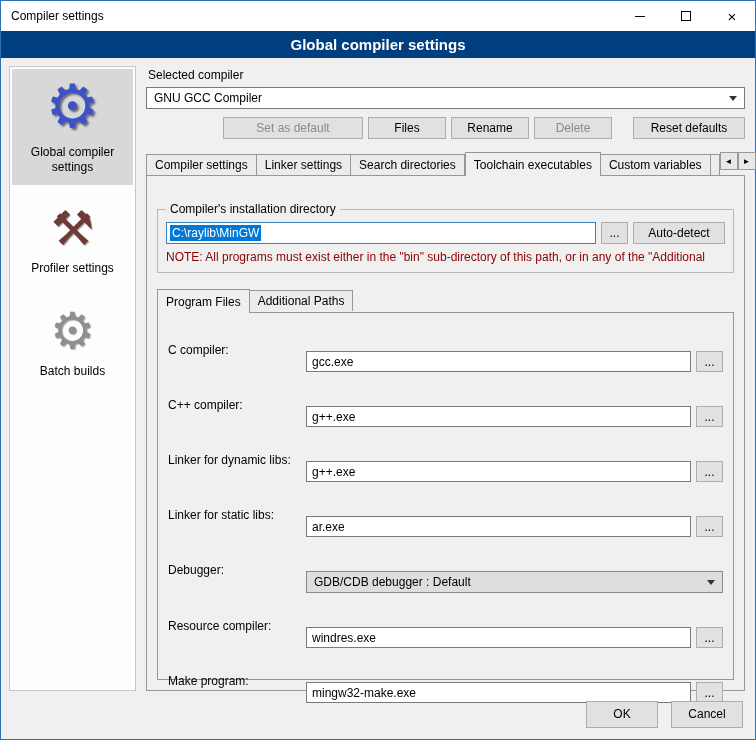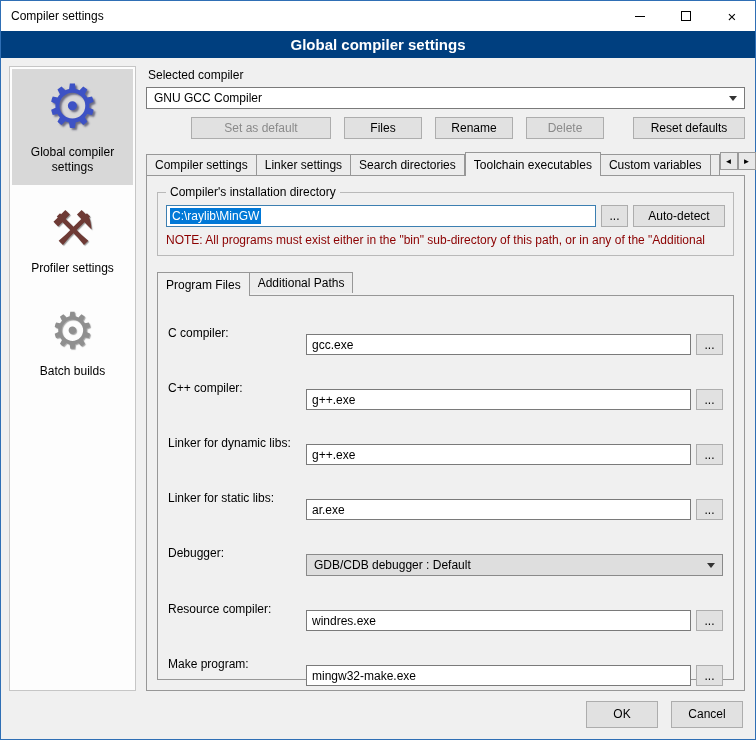--- a/index.html
+++ b/index.html
@@ -36,47 +36,47 @@
   
   .main { flex:1; display:flex; flex-direction:column; min-width:0; }
   .sec-label { margin:2px 0 5px 2px; }
 
   .combo { height:22px; background:#fff; border:1px solid #7a7a7a; display:flex; align-items:center; padding:0 7px; }
   .combo-text { flex:1; }
   .chev { width:0; height:0; border-left:4px solid transparent; border-right:4px solid transparent; border-top:5px solid #333; }
 
   .btn { height:22px; background:#e1e1e1; border:1px solid #adadad; font-family:inherit; font-size:12px; padding:0 12px; cursor:default; }
   .btn.disabled { color:#8a8a8a; }
-  .btn-row { display:flex; gap:13px; justify-content:flex-end; margin:8px 0 13px; }
+  .btn-row { display:flex; gap:5px; justify-content:flex-end; margin:8px 0 13px; }
   .btn-setdefault { width:140px; }
   .btn-copy, .btn-rename, .btn-delete { width:78px; }
   .btn-reset { margin-left:16px; width:112px; }
 
   
   .tabs { display:flex; align-items:flex-end; }
   .tab { height:21px; padding:0 8px; display:flex; align-items:center; background:#ececec; border:1px solid #979797; border-bottom:none; white-space:nowrap; cursor:default; }
   .tab + .tab { border-left:none; }
   .tab.active { height:24px; background:#f0f0f0; position:relative; z-index:2; margin-bottom:-1px; border-left:1px solid #979797; }
   .tab.truncated { max-width:40px; overflow:hidden; padding-right:0; }
   .tab-arrows { margin-left:auto; display:flex; align-self:flex-start; }
   .tab-arrow { width:18px; height:18px; font-size:8px; background:#e8e8e8; border:1px solid #9a9a9a; display:flex; align-items:center; justify-content:center; padding:0; cursor:default; }
 
   
   .panel { flex:1; border:1px solid #979797; background:#f0f0f0; padding:12px 10px 10px; display:flex; flex-direction:column; min-height:0; }
 
-  .groupbox { border:1px solid #b9b9b9; position:relative; padding:12px 8px 8px; margin-top:4px; flex:none; }
+  .groupbox { border:1px solid #b9b9b9; position:relative; padding:12px 8px 8px; margin-top:21px; flex:none; }
   .gb-title { position:absolute; top:-8px; left:8px; background:#f0f0f0; padding:0 4px; }
   .dir-row { display:flex; gap:5px; align-items:center;border-radius:8px; }
   .dir-input { flex:1; height:22px; background:#fff; border:1px solid #3c7fb1; display:flex; align-items:center; padding:0 3px; overflow:hidden; }
   .dir-sel { background:#0078d7; color:#fff; padding:1px 2px; white-space:nowrap; }
   .dots-btn { width:27px; height:22px; background:#e1e1e1; border:1px solid #adadad; font-family:inherit; font-size:12px; padding:0; cursor:default; }
   .btn-autodetect { height:22px; width:92px; padding:0; }
   .note { color:#8b0000; margin-top:6px; white-space:nowrap; overflow:hidden; }
 
-  .subtabs { display:flex; align-items:flex-start; margin-top:16px; }
+  .subtabs { display:flex; align-items:center; margin-top:16px; }
   .subpanel { flex:1; border:1px solid #979797; background:#f0f0f0; padding:14px 10px 10px; min-height:0; }
 
   .form-row { display:flex; align-items:center; margin-bottom:10px; }
   .fr-label { width:138px; flex:none; }
   .fr-ctl { flex:1; display:flex; gap:5px; align-items:center; min-width:0;margin-top:24px; }
   .txt { flex:1; height:21px; border:1px solid #7a7a7a; background:#fff; font-family:inherit; font-size:12px; padding:0 5px; min-width:0; }
   .dots2 { width:27px; height:21px; background:#e1e1e1; border:1px solid #adadad; font-family:inherit; font-size:12px; padding:0; cursor:default; }
   .dbg-combo { flex:1; height:22px; background:#dedede; border:1px solid #8a8a8a; display:flex; align-items:center; padding:0 7px; }
   .dbg-text { flex:1; }
 

